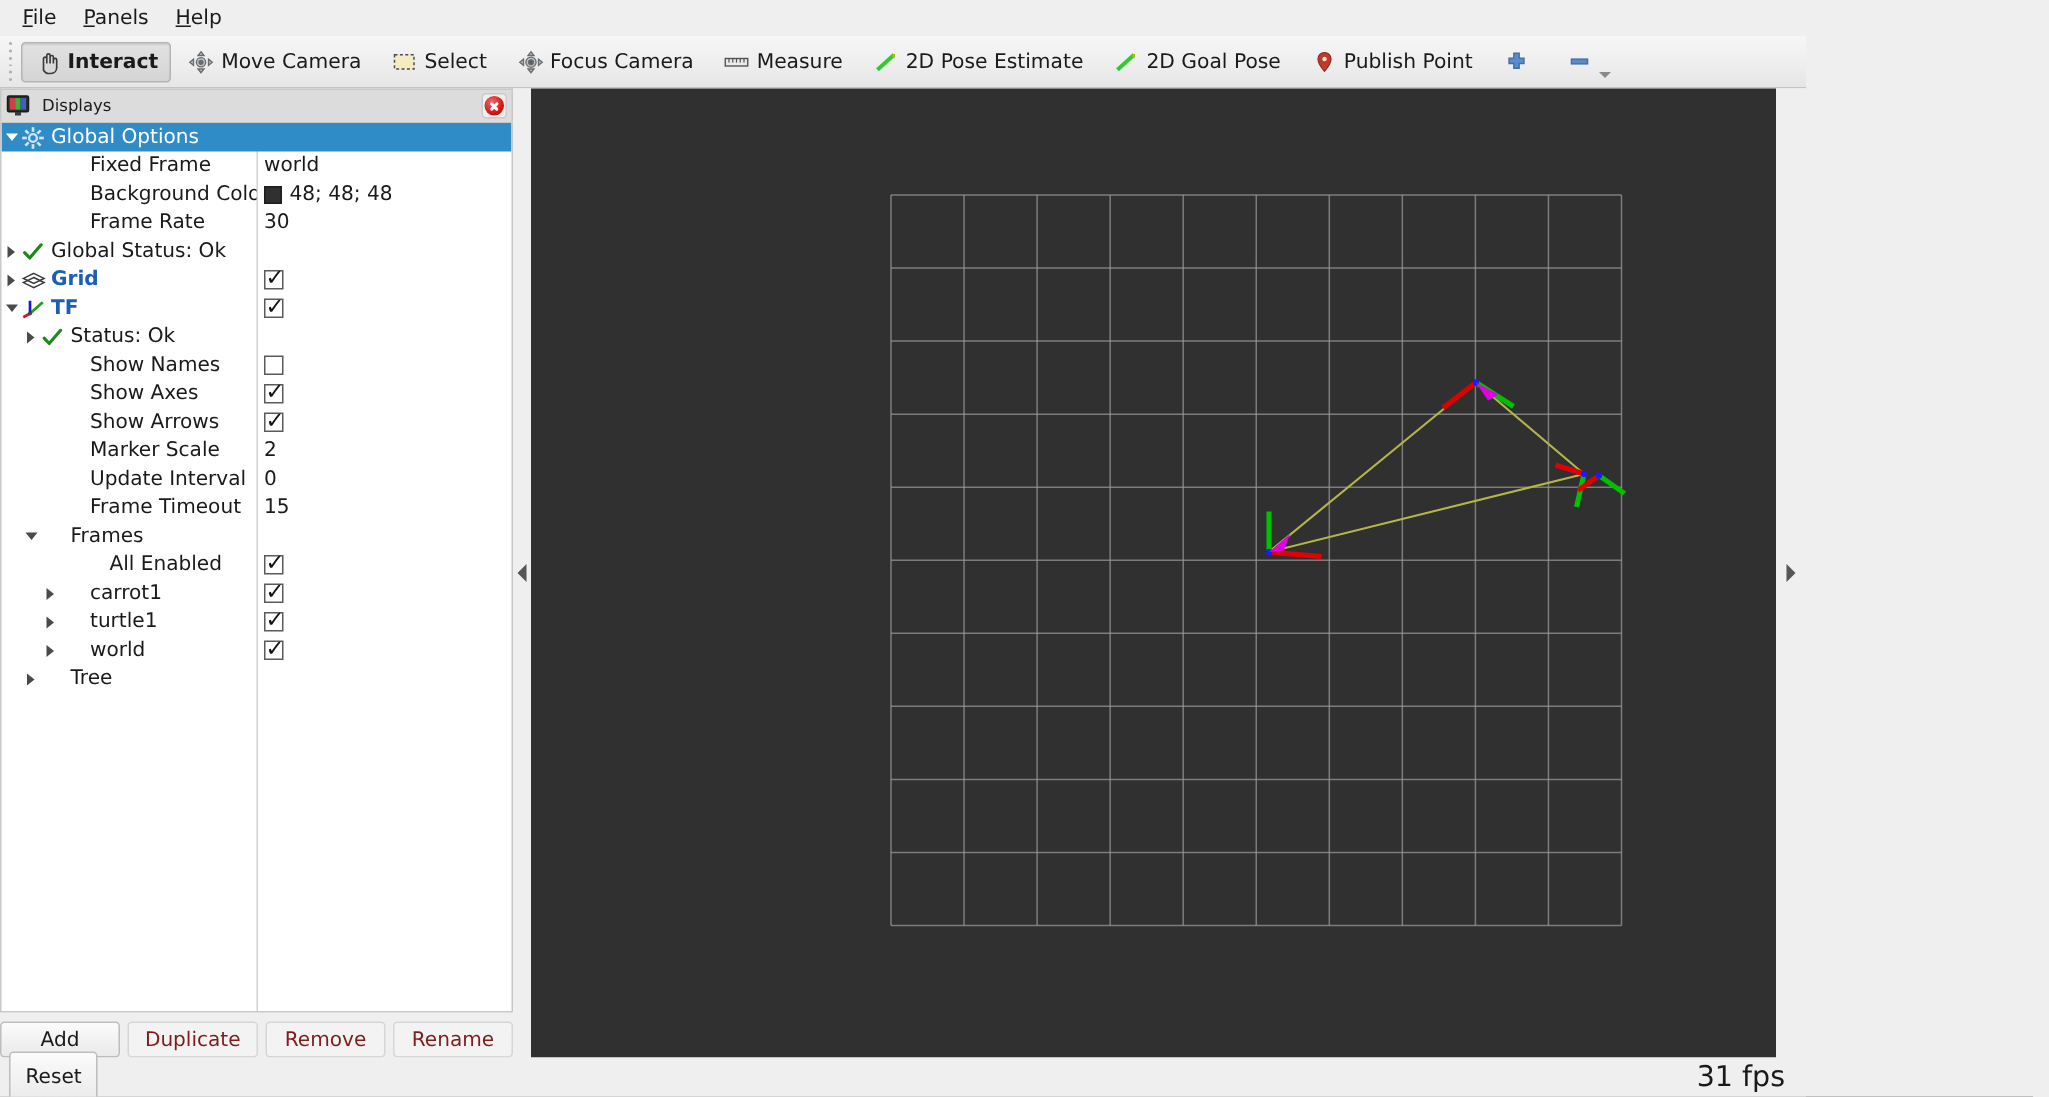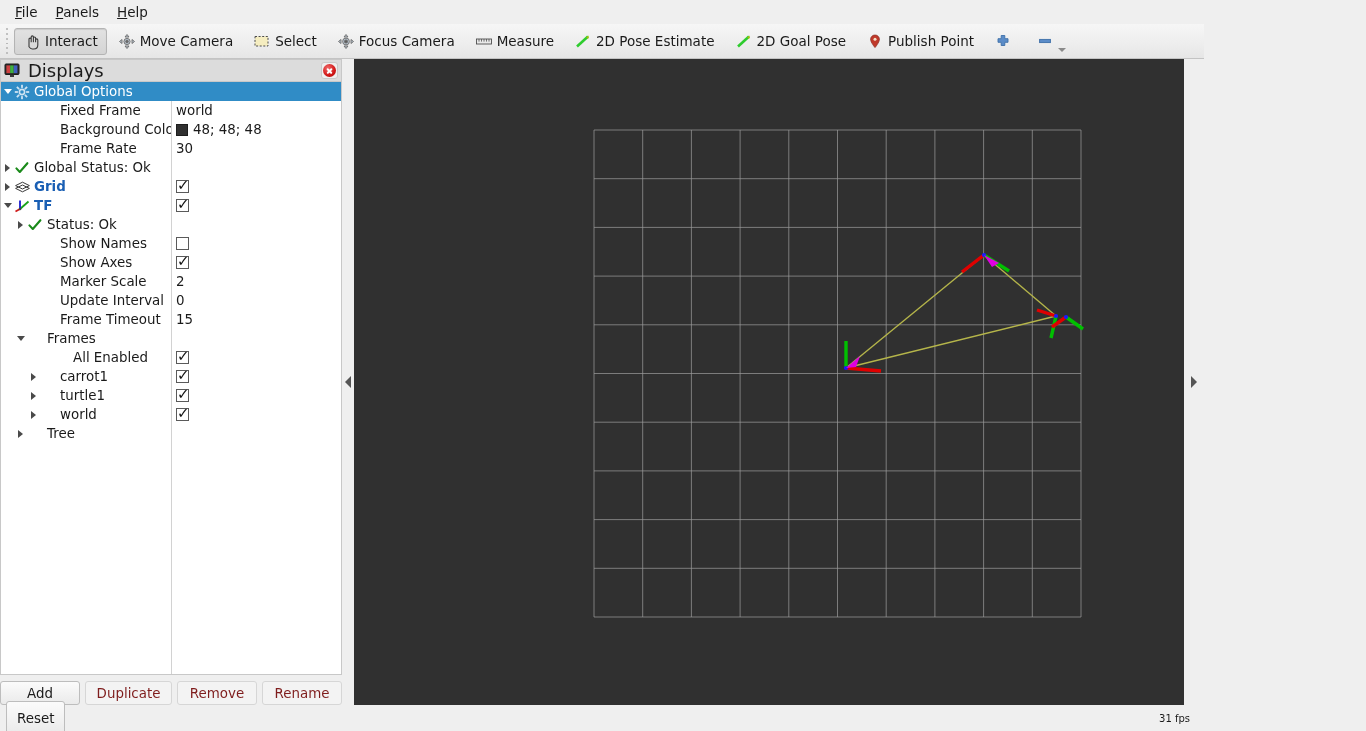--- a/index.html
+++ b/index.html
@@ -39,20 +39,21 @@
   .tbtn {
     display: flex; align-items: center; gap: 4px;
     height: 27px; padding: 0 8px; margin-right: 2px;
     font-size: 13.5px; color: #1a1a1a; white-space: nowrap;
     border: 1px solid transparent; border-radius: 3px; cursor: default;
   }
   .tbtn.active {
     background: linear-gradient(to bottom,#e2e2e2,#d4d4d4);
     border: 1px solid #b4b4b4;
     box-shadow: inset 0 1px 1px rgba(0,0,0,.10);
+    font-weight: bold;
   }
   .ticon { width: 18px; height: 17px; flex: 0 0 18px; position: relative; display:inline-block; }
   .tb-arrow-dd {
     position: absolute; right: 0; bottom: 2px;
     width: 0; height: 0; border-left: 4px solid transparent;
     border-right: 4px solid transparent; border-top: 4px solid #8a8a8a;
   }
 
   
   .main {
@@ -63,21 +64,21 @@
   
   .leftdock {
     width: 342px; flex: 0 0 342px; display: flex; flex-direction: column;
     background: #efefef; padding: 0;
   }
   .panel-title {
     height: 22px; flex: 0 0 22px; display: flex; align-items: center;
     background: #dcdcdc; border: 1px solid #c8c8c8; border-bottom: none;
     padding: 0 3px; gap: 6px; position: relative;
   }
-  .panel-title-label { font-size: 18px; color: #1b1b1b; }
+  .panel-title-label { font-size: 11px; color: #1b1b1b; }
   .panel-close {
     position: absolute; right: 3px; top: 2px;
     width: 17px; height: 17px; border-radius: 3px;
     background: #efefef; border: 1px solid #cacaca;
     display: flex; align-items: center; justify-content: center; cursor: pointer;
   }
   .panel-close .xdot {
     width: 13px; height: 13px; border-radius: 50%;
     background: radial-gradient(circle at 38% 32%, #f06a6a 0%, #d01414 62%, #a20d0d 100%);
     position: relative;
@@ -175,21 +176,21 @@
   .view3d {
     flex: 1 1 auto; background: #303030; position: relative; overflow: hidden;
     min-width: 0;
   }
 
   
   .statusbar {
     height: 26px; flex: 0 0 26px; display: flex; align-items: center;
     background: #efefef; padding: 0 14px 0 6px; position: relative;
   }
-  .fps { margin-left: auto; font-size: 10px; color: #1a1a1a; }
+  .fps { margin-left: auto; font-size: 19px; color: #1a1a1a; }
 </style>
 </head>
 <body>
 
 <div id="app">
 
   <div class="menubar">
     <div class="menu-item">
       <span class="acc">F</span><span>ile</span>
     </div>
@@ -469,20 +470,31 @@
               <div class="valcell">
                 <span class="cb"></span>
               </div>
             </div>
             <div class="row">
               <div class="namecell">
                 <span style="flex: 0 0 26px;"></span>
                 <span class="twisty"></span>
                 <span class="ricon"></span>
                 <span class="rlabel">Show Axes</span>
+              </div>
+              <div class="valcell">
+                <span class="cb on"></span>
+              </div>
+            </div>
+            <div class="row">
+              <div class="namecell">
+                <span style="flex: 0 0 26px;"></span>
+                <span class="twisty"></span>
+                <span class="ricon"></span>
+                <span class="rlabel">Show Arrows</span>
               </div>
               <div class="valcell">
                 <span class="cb on"></span>
               </div>
             </div>
             <div class="row">
               <div class="namecell">
                 <span style="flex: 0 0 26px;"></span>
                 <span class="twisty"></span>
                 <span class="ricon"></span>

